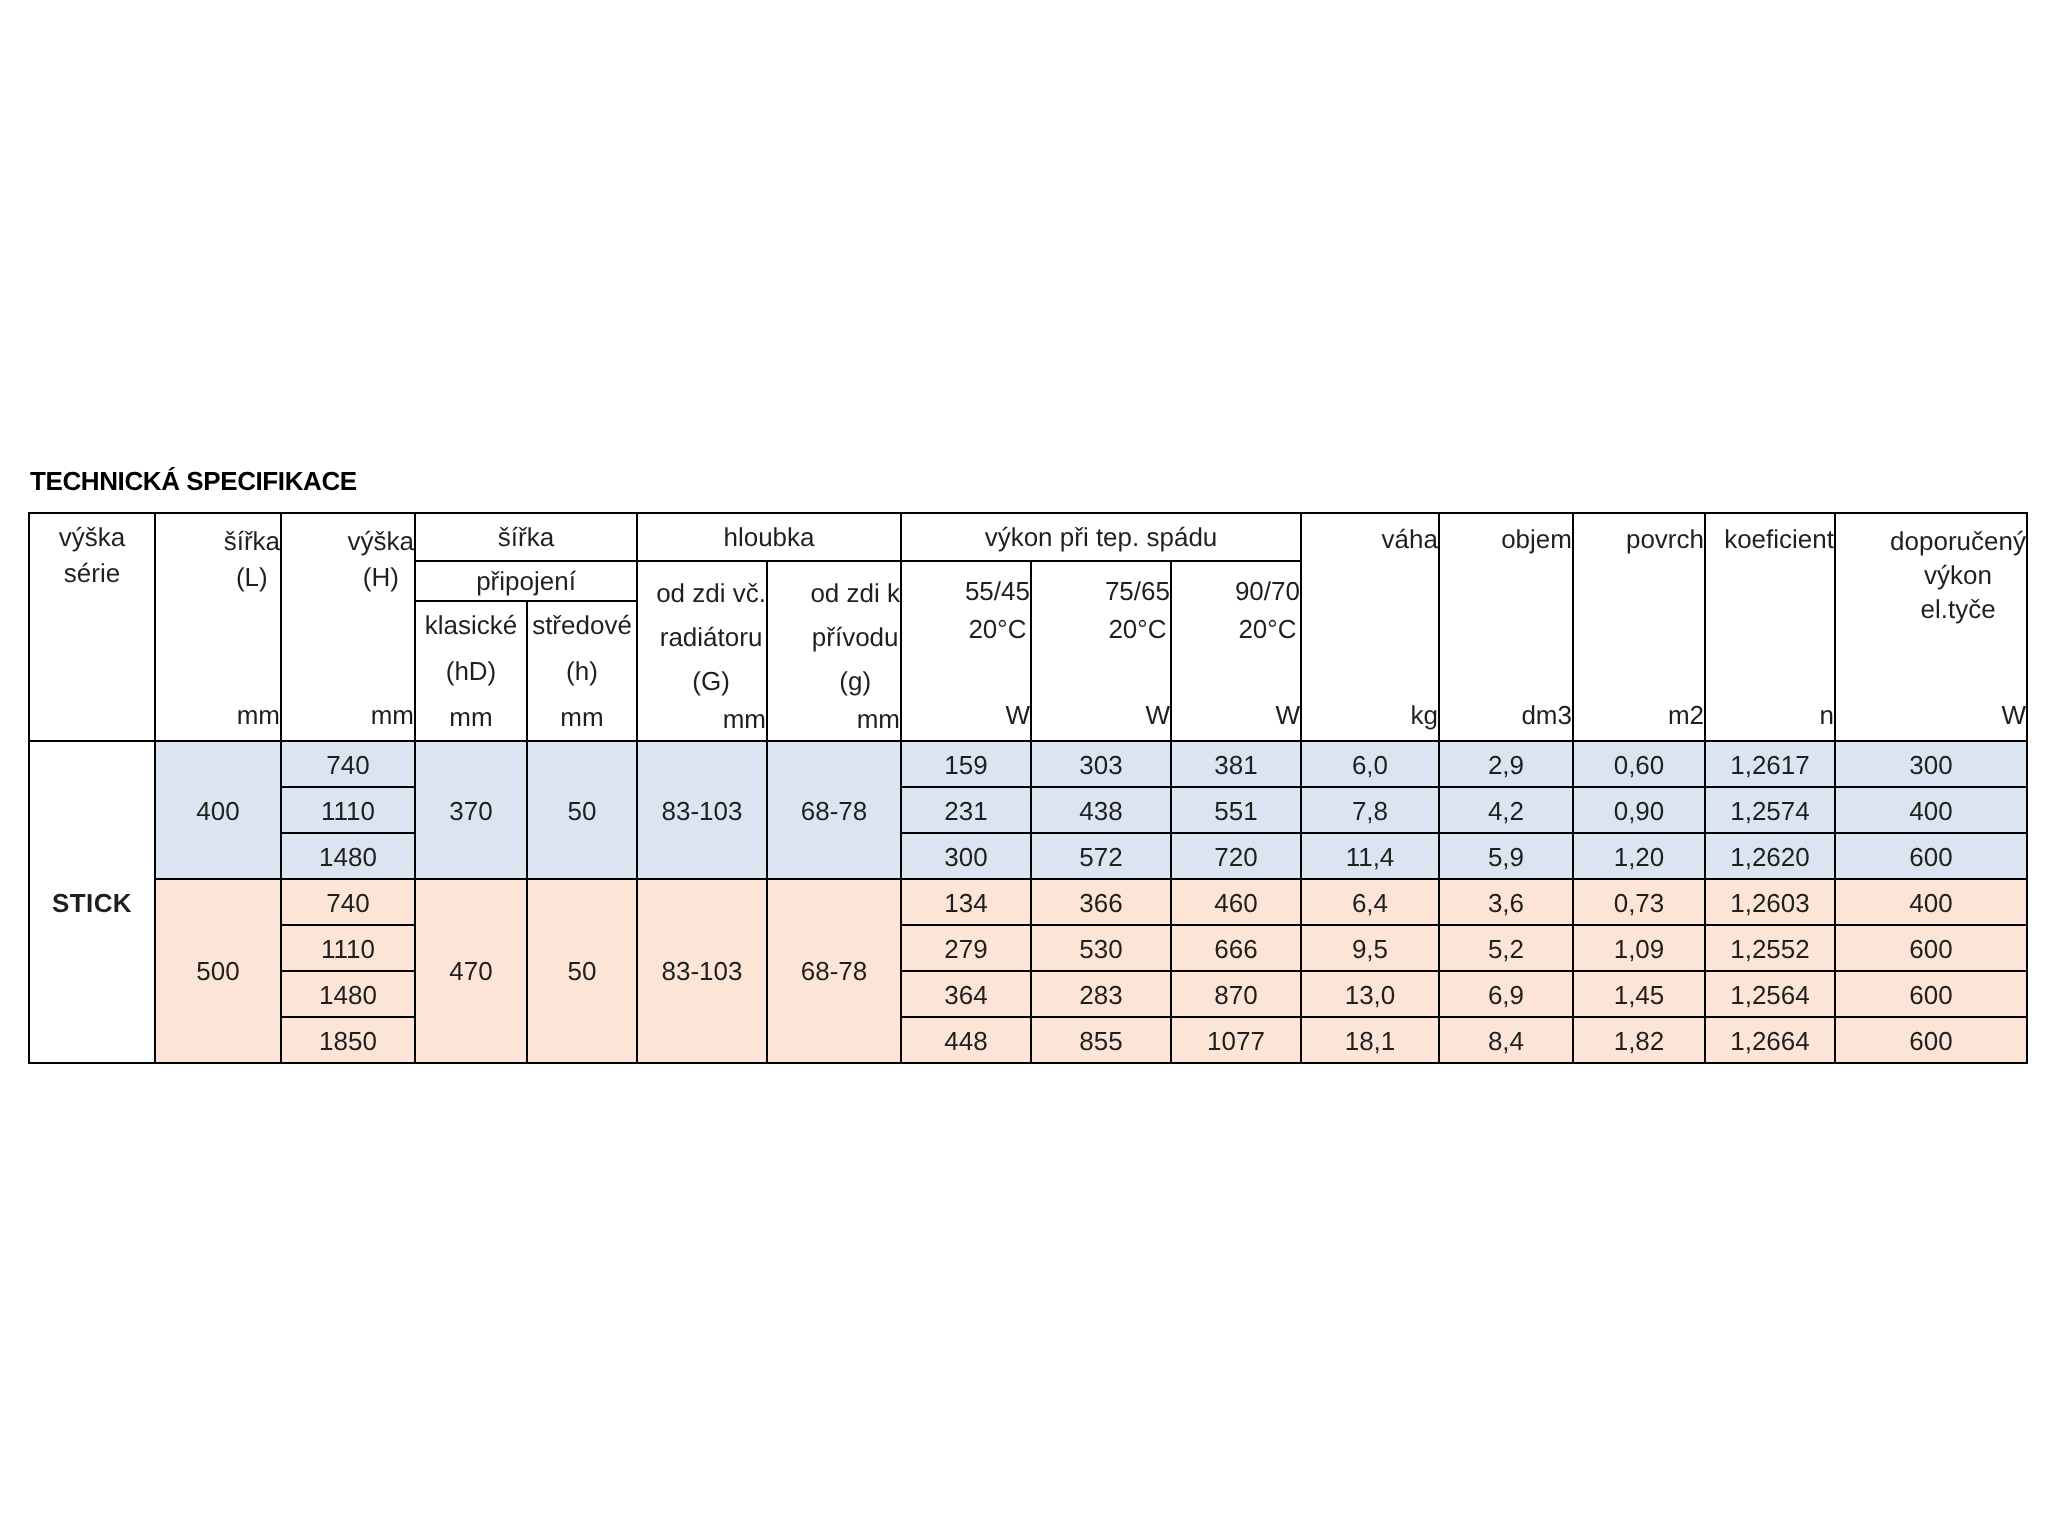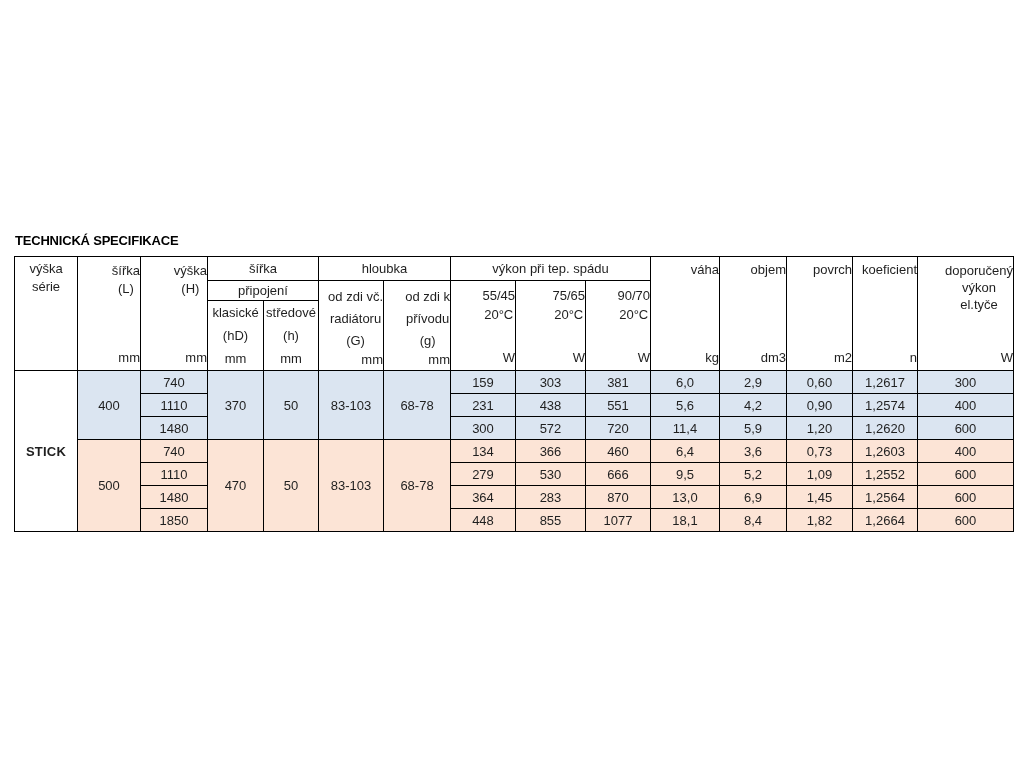--- a/index.html
+++ b/index.html
@@ -207,21 +207,21 @@
         <td class="blue sep2 data">0,60</td>
         <td class="blue brv sep2 data">1,2617</td>
         <td class="blue br3 sep2 data">300</td>
       </tr>
 
       <tr class="dr">
         <td class="blue brv data">1110</td>
         <td class="blue data">231</td>
         <td class="blue data">438</td>
         <td class="blue brv data">551</td>
-        <td class="blue data">5,6</td>
+        <td class="blue data">7,8</td>
         <td class="blue data">4,2</td>
         <td class="blue data">0,90</td>
         <td class="blue brv data">1,2574</td>
         <td class="blue br3 data">400</td>
       </tr>
 
       <tr class="dr">
         <td class="blue brv data">1480</td>
         <td class="blue data">300</td>
         <td class="blue data">572</td>

